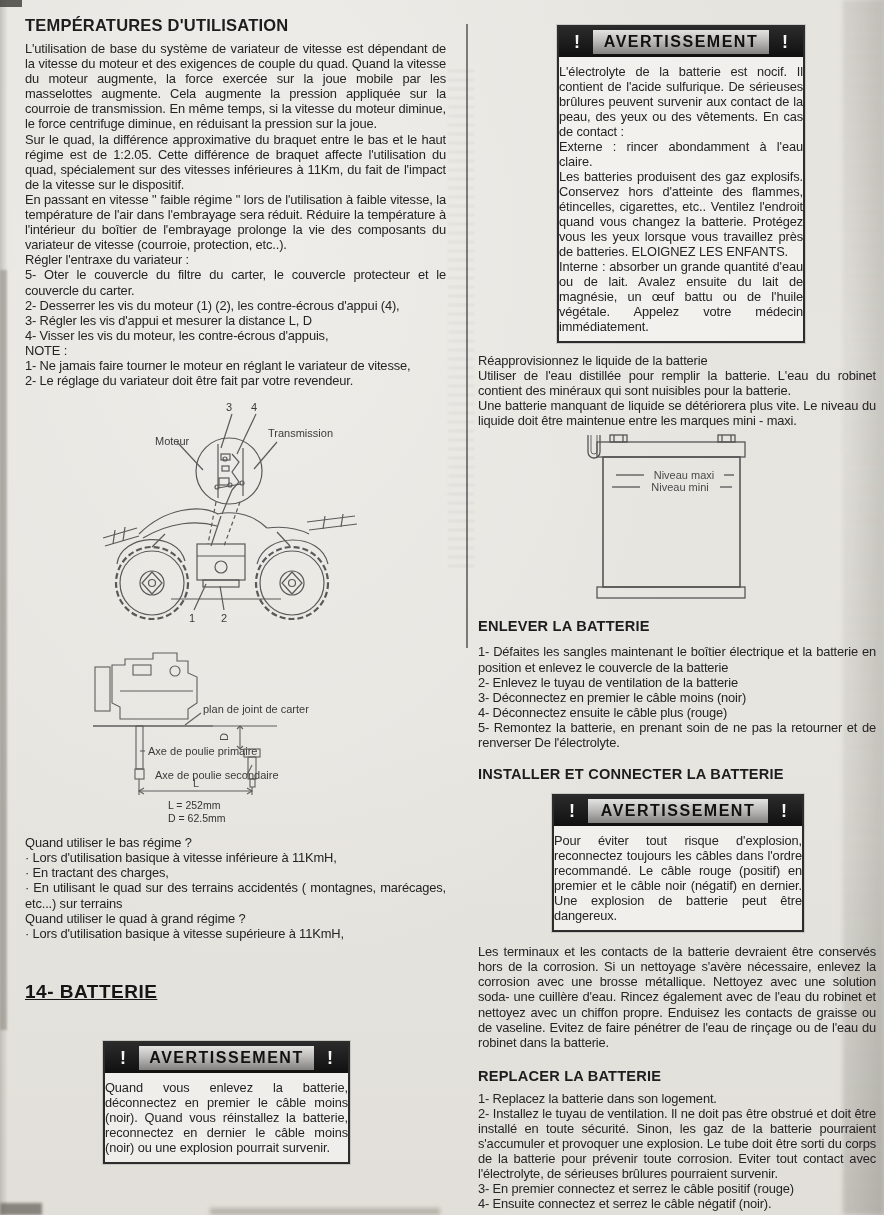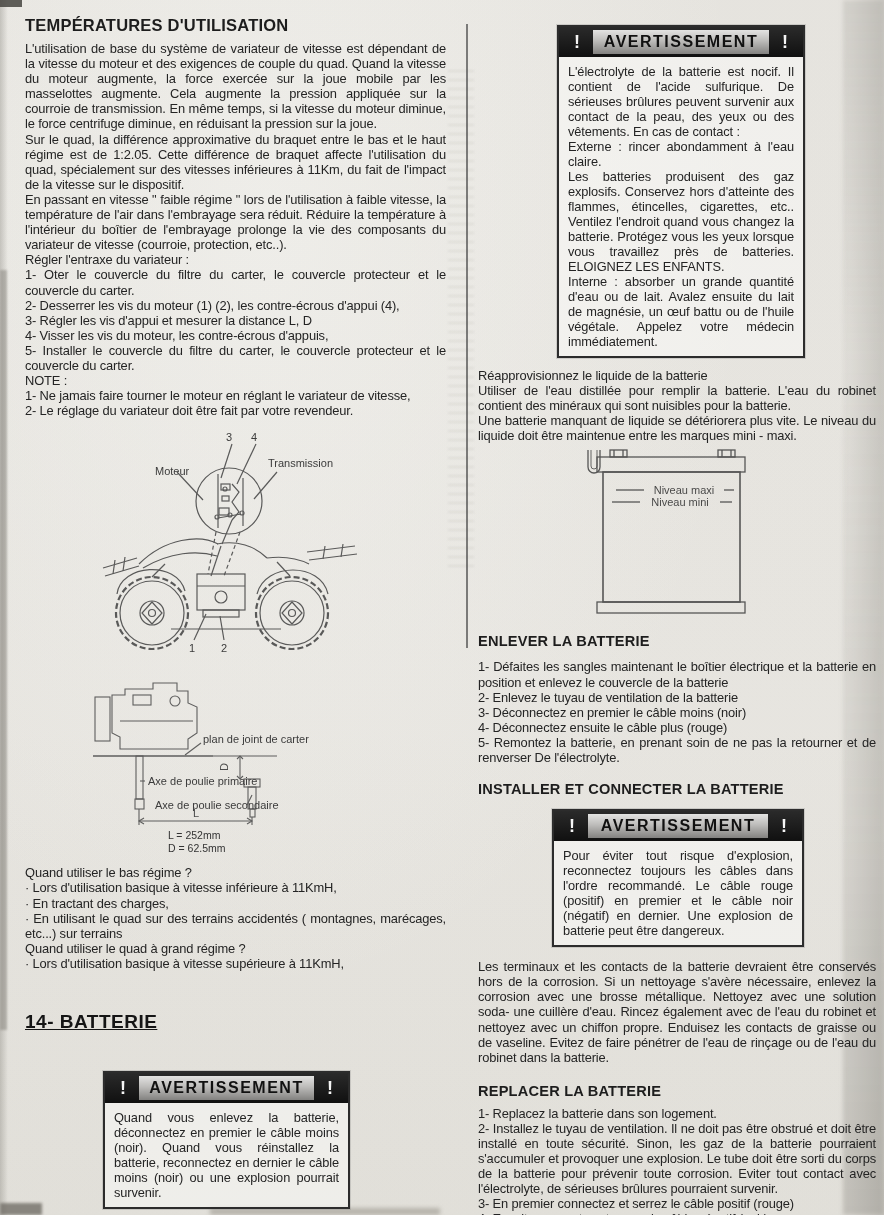--- a/index.html
+++ b/index.html
@@ -20,21 +20,21 @@
   .bt{font-size:12.9px;line-height:15.1px;text-align:justify;letter-spacing:-0.15px;margin:0;}
   .h-main{font-size:16.5px;font-weight:bold;letter-spacing:.2px;margin:0 0 6px 0;color:#1d1d1d;}
   .h-sub{font-size:14.6px;font-weight:bold;letter-spacing:.2px;color:#1d1d1d;margin:0;}
   .h-batt{font-size:19px;font-weight:bold;text-decoration:underline;letter-spacing:.5px;margin:40px 0 0 0;color:#151515;}
   
   .warnbox{border:2px solid #2c2c2c;background:rgba(250,250,248,.55);box-shadow:0 0 0 1px rgba(120,120,120,.25);}
   .warnhead{display:flex;align-items:stretch;background:linear-gradient(180deg,#2a2a2a,#101010);padding:3px 4px;}
   .bang{color:#f4f4f4;font-weight:bold;font-size:18px;line-height:24px;width:28px;text-align:center;}
   .warntitle{flex:1;margin:0 2px;text-align:center;font-weight:bold;font-size:16px;line-height:24px;letter-spacing:1.5px;color:#111;
     background:linear-gradient(180deg,#e3e3e2 0%,#bdbcba 45%,#838280 100%);}
-  .warnbody{padding:7px 9px;font-size:12.8px;line-height:15px;text-align:justify;letter-spacing:-0.1px;}
+  .warnbody{padding:7px 0;font-size:12.8px;line-height:15px;text-align:justify;letter-spacing:-0.1px;}
   .warnbody div{margin:0;}
   .warnbox-left{width:243px;margin:38px 0 0 78px;}
   .warnbox-r1{width:244px;margin:25px 0 0 79px;}
   .warnbox-r2{width:248px;margin:12px 0 0 74px;}
   
   .fig{position:relative;}
   .fig svg{position:absolute;left:0;top:0;}
   .flbl{position:absolute;font-size:11px;line-height:12px;color:#3b3b3b;white-space:nowrap;letter-spacing:0;}
   .fig-quad{height:255px;margin-top:8px;}
   .fig-pulley{height:172px;}
@@ -58,25 +58,24 @@
 
   <div class="divider"></div>
 
   <div class="col col-left">
     <div class="h-main">TEMPÉRATURES D'UTILISATION</div>
     <p class="bt">L'utilisation de base du système de variateur de vitesse est dépendant de la vitesse du moteur et des exigences de couple du quad. Quand la vitesse du moteur augmente, la force exercée sur la joue mobile par les masselottes augmente. Cela augmente la pression appliquée sur la courroie de transmission. En même temps, si la vitesse du moteur diminue, le force centrifuge diminue, en réduisant la pression sur la joue.</p>
     <p class="bt">Sur le quad, la différence approximative du braquet entre le bas et le haut régime est de 1:2.05. Cette différence de braquet affecte l'utilisation du quad, spécialement sur des vitesses inférieures à 11Km, du fait de l'impact de la vitesse sur le dispositif.</p>
     <p class="bt">En passant en vitesse " faible régime " lors de l'utilisation à faible vitesse, la température de l'air dans l'embrayage sera réduit. Réduire la température à l'intérieur du boîtier de l'embrayage prolonge la vie des composants du variateur de vitesse (courroie, protection, etc..).</p>
     <div class="bt">Régler l'entraxe du variateur :</div>
     <div class="steps">
-      <div class="bt">1- Oter le couvercle du filtre du carter, le couvercle protecteur et le couvercle du carter.</div>
+      <div class="bt">5- Oter le couvercle du filtre du carter, le couvercle protecteur et le couvercle du carter.</div>
       <div class="bt">2- Desserrer les vis du moteur (1) (2), les contre-écrous d'appui (4),</div>
       <div class="bt">3- Régler les vis d'appui et mesurer la distance L, D</div>
       <div class="bt">4- Visser les vis du moteur, les contre-écrous d'appuis,</div>
-      <div class="bt">5- Installer le couvercle du filtre du carter, le couvercle protecteur et le couvercle du carter.</div>
     </div>
     <div class="bt">NOTE :</div>
     <div class="bt">1- Ne jamais faire tourner le moteur en réglant le variateur de vitesse,</div>
     <div class="bt">2- Le réglage du variateur doit être fait par votre revendeur.</div>
 
     <div class="fig fig-quad">
       <svg width="421" height="255" viewBox="0 0 421 255" fill="none" stroke="#4a4a4a" stroke-width="1.2" opacity=".9">
 
         <line x1="207" y1="18" x2="196" y2="52"></line>
         <line x1="231" y1="18" x2="212" y2="58"></line>

